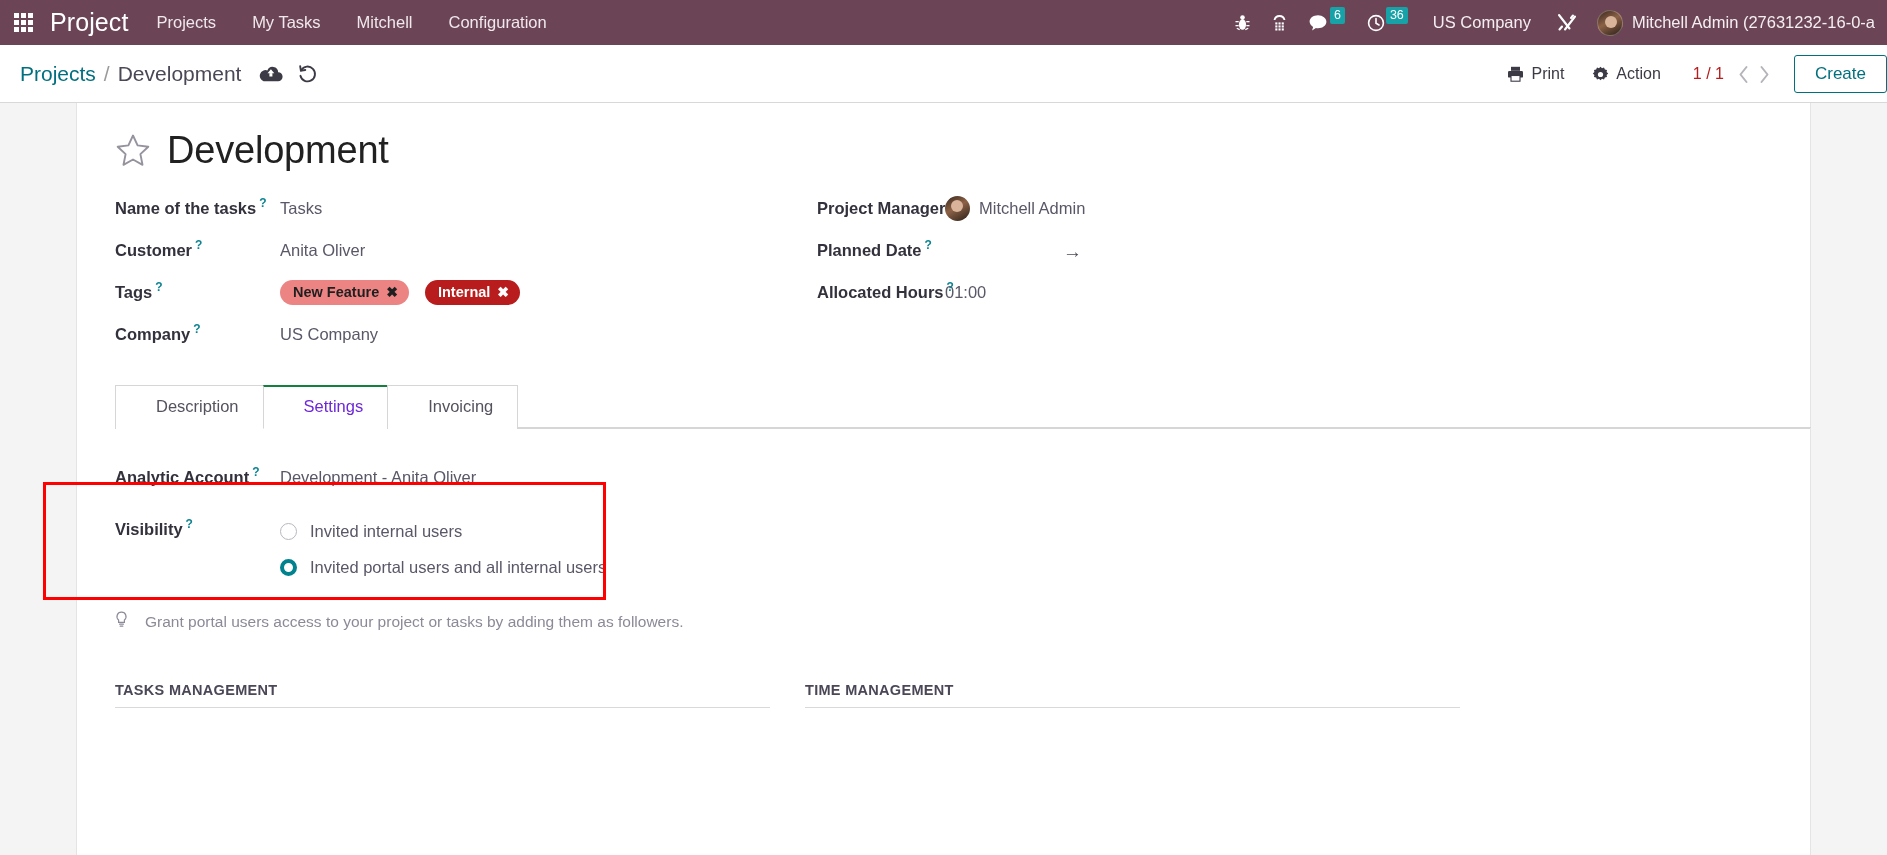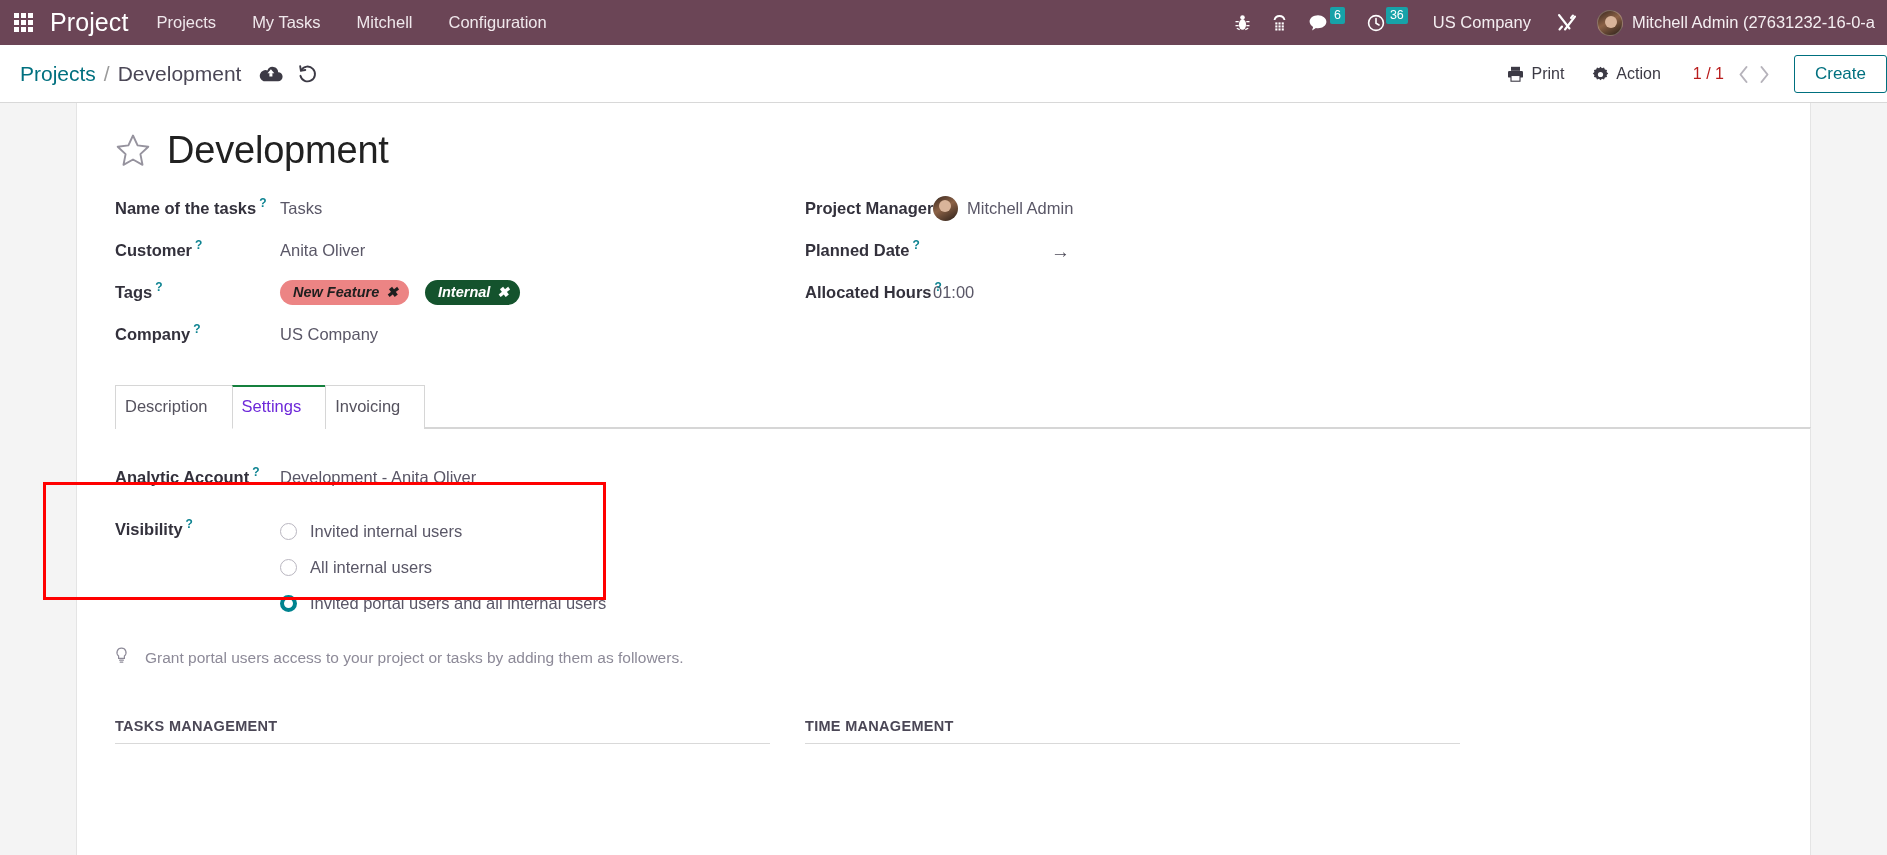--- a/index.html
+++ b/index.html
@@ -137,21 +137,21 @@
     border-left: 1px solid #e4e4e4;
     position: relative;
   }
 
   .title-row { display: flex; align-items: center; gap: 16px; padding: 0 0 18px 38px; }
   .star-ico { cursor: pointer; display: flex; }
   .rec-title { font-size: 38px; color: #212121; font-weight: 400; letter-spacing: -0.2px; }
 
   .form-cols { display: flex; padding: 0 0 0 38px; }
   .col { width: 690px; }
-  .col.right { margin-left: 0; padding-left: 0; }
+  .col.right { margin-left: 12px; padding-left: 0; }
 
   .frow { display: flex; align-items: flex-start; min-height: 42px; margin-bottom: 0; }
   .flabel {
     width: 165px;
     font-size: 16.5px;
     font-weight: bold;
     color: #33313c;
     padding-top: 9px;
     white-space: nowrap;
     display: flex; align-items: flex-start;
@@ -165,21 +165,20 @@
   .col.right .flabel { width: 128px; }
 
   .tag {
     display: inline-flex; align-items: center; gap: 7px;
     border-radius: 14px;
     padding: 4px 11px 5px 13px;
     font-size: 14.5px;
     font-weight: bold;
     margin-right: 7px;
     cursor: default;
-    font-style: italic;
   }
   .tag .x { cursor: pointer; font-size: 14px; line-height: 1; }
 
   .avatar-sm {
     width: 25px; height: 25px; border-radius: 50%;
     background: linear-gradient(150deg,#4a3327 10%,#8c6246 45%,#3b2a20 90%);
     display: inline-block; flex: none; position: relative; overflow: hidden;
   }
   .avatar-sm::after{
     content:""; position:absolute; left:6px; top:4px; width:12px; height:12px;
@@ -191,21 +190,21 @@
   
   .tabs {
     display: flex;
     border-bottom: 1px solid #d6d6d6;
     margin: 26px 0 0 38px;
     padding-left: 0;
   }
   .tab {
     font-size: 16.5px;
     color: #55525e;
-    padding: 11px 24px 12px 9px;
+    padding: 11px 24px 12px 40px;
     border: 1px solid #d6d6d6;
     border-bottom: none;
     background: #ffffff;
     cursor: pointer;
     margin-right: -1px;
     position: relative;
     top: 1px;
     text-align: right;
   }
   .tab.active {
@@ -422,21 +421,21 @@
         <div class="frow">
           <div class="flabel">
             <span>Tags</span>
             <span class="q">?</span>
           </div>
           <div class="fvalue" style="padding-top:6px">
             <span class="tag" style="background:#ec8484;color:#1f1f1f">
               <span>New Feature</span>
               <span class="x">✖</span>
             </span>
-            <span class="tag" style="background:#14532d;color:#ffffff">
+            <span class="tag" style="background:#b91c1c;color:#ffffff">
               <span>Internal</span>
               <span class="x">✖</span>
             </span>
           </div>
         </div>
 
         <div class="frow">
           <div class="flabel">
             <span>Company</span>
             <span class="q">?</span>
@@ -495,24 +494,20 @@
 
       <div class="frow" style="margin-top:10px">
         <div class="flabel">
           <span>Visibility</span>
           <span class="q">?</span>
         </div>
         <div style="padding-top:2px">
           <div class="radio-row">
             <span class="radio"></span>
             <span class="radio-label">Invited internal users</span>
-          </div>
-          <div class="radio-row">
-            <span class="radio"></span>
-            <span class="radio-label">All internal users</span>
           </div>
           <div class="radio-row">
             <span class="radio checked"></span>
             <span class="radio-label">Invited portal users and all internal users</span>
           </div>
         </div>
       </div>
 
       <div class="hl-box" style="left:-34px; top:53px; width:563px; height:118px;"></div>
     </div>

